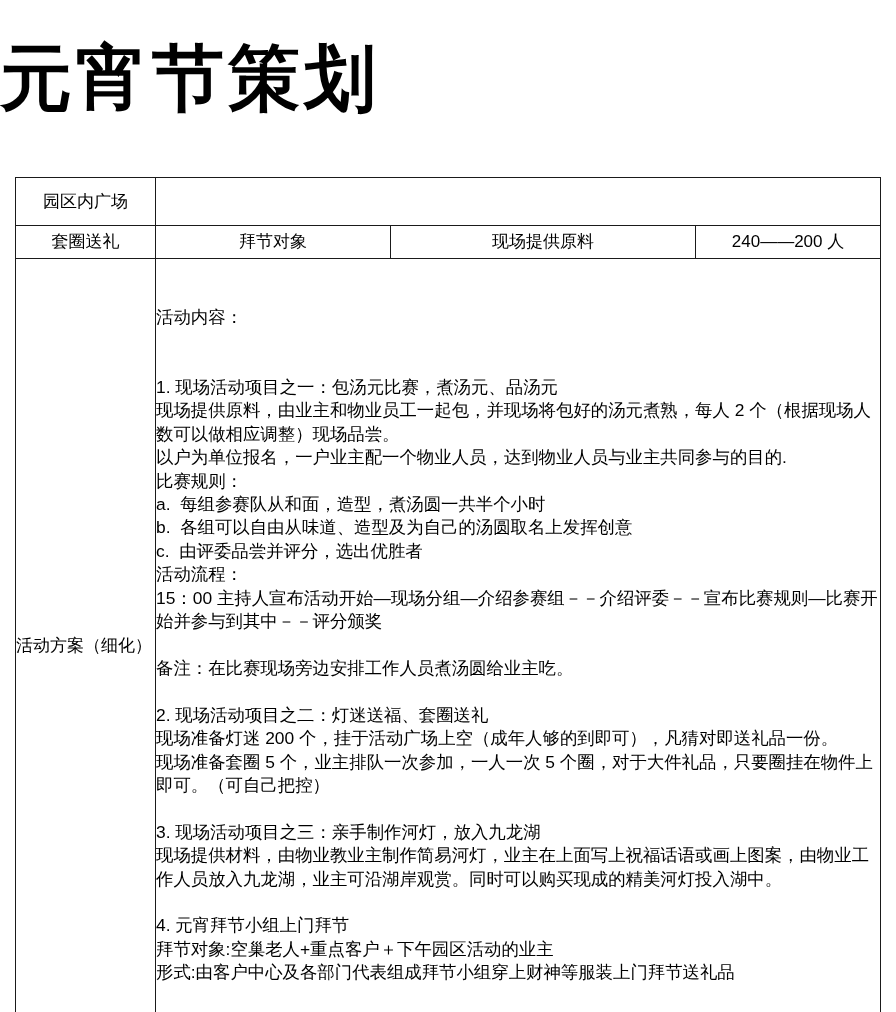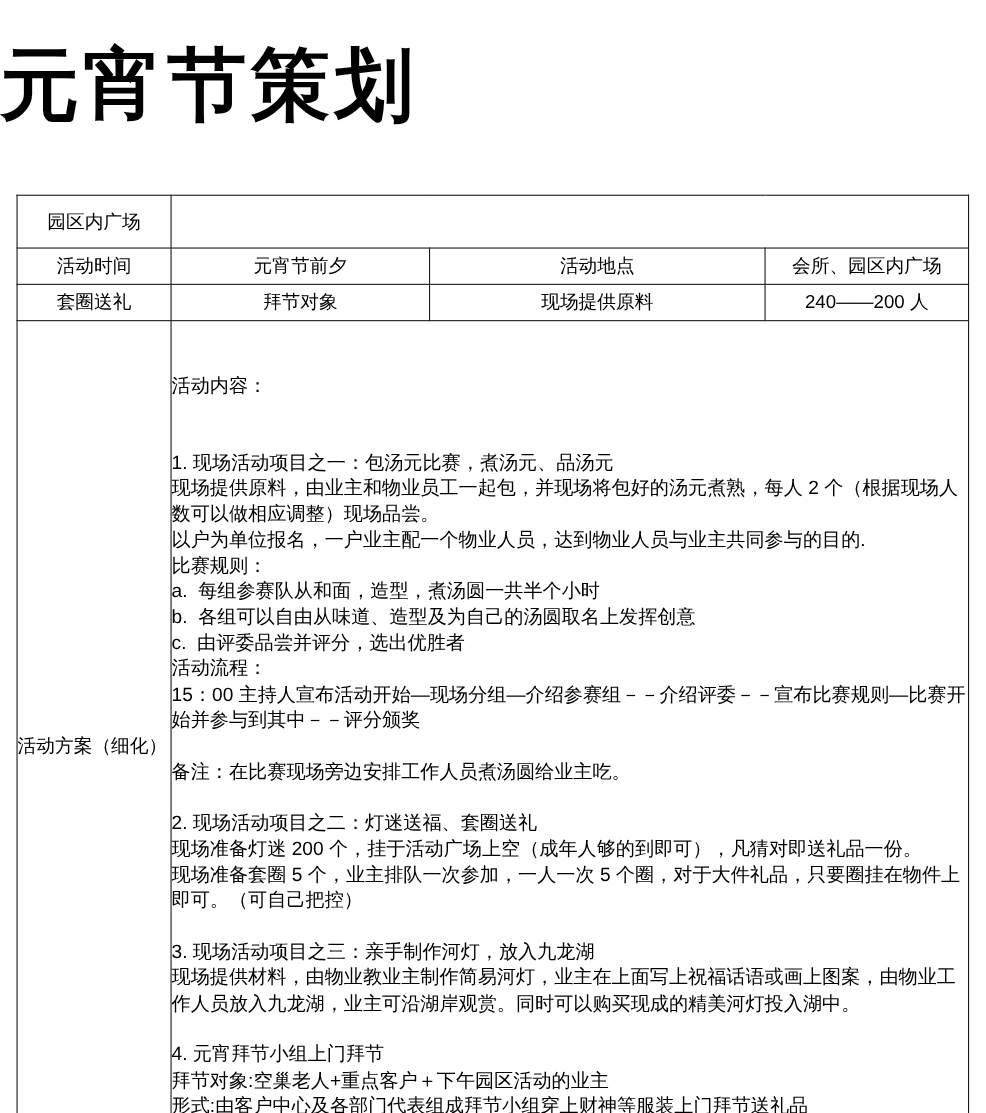--- a/index.html
+++ b/index.html
@@ -109,26 +109,20 @@
       <col class="col-mid1">
       <col class="col-mid2">
       <col class="col-right">
     </colgroup>
     <tbody>
       <tr>
         <td class="row-theme-label">园区内广场</td>
         <td class="cell-center row-theme-value" colspan="3"></td>
       </tr>
       <tr class="row-h">
-        <td class="cell-center">活动时间</td>
-        <td class="cell-center">元宵节前夕</td>
-        <td class="cell-center">活动地点</td>
-        <td class="cell-center">会所、园区内广场</td>
-      </tr>
-      <tr class="row-h">
         <td class="cell-center">套圈送礼</td>
         <td class="cell-center">拜节对象</td>
         <td class="cell-center">现场提供原料</td>
         <td class="cell-center">240——200 人</td>
       </tr>
       <tr>
         <td class="label-scheme">活动方案（细化）</td>
         <td class="content-cell" colspan="3">
           <div class="content-body">
             <span class="bold-head">活动内容：</span>

